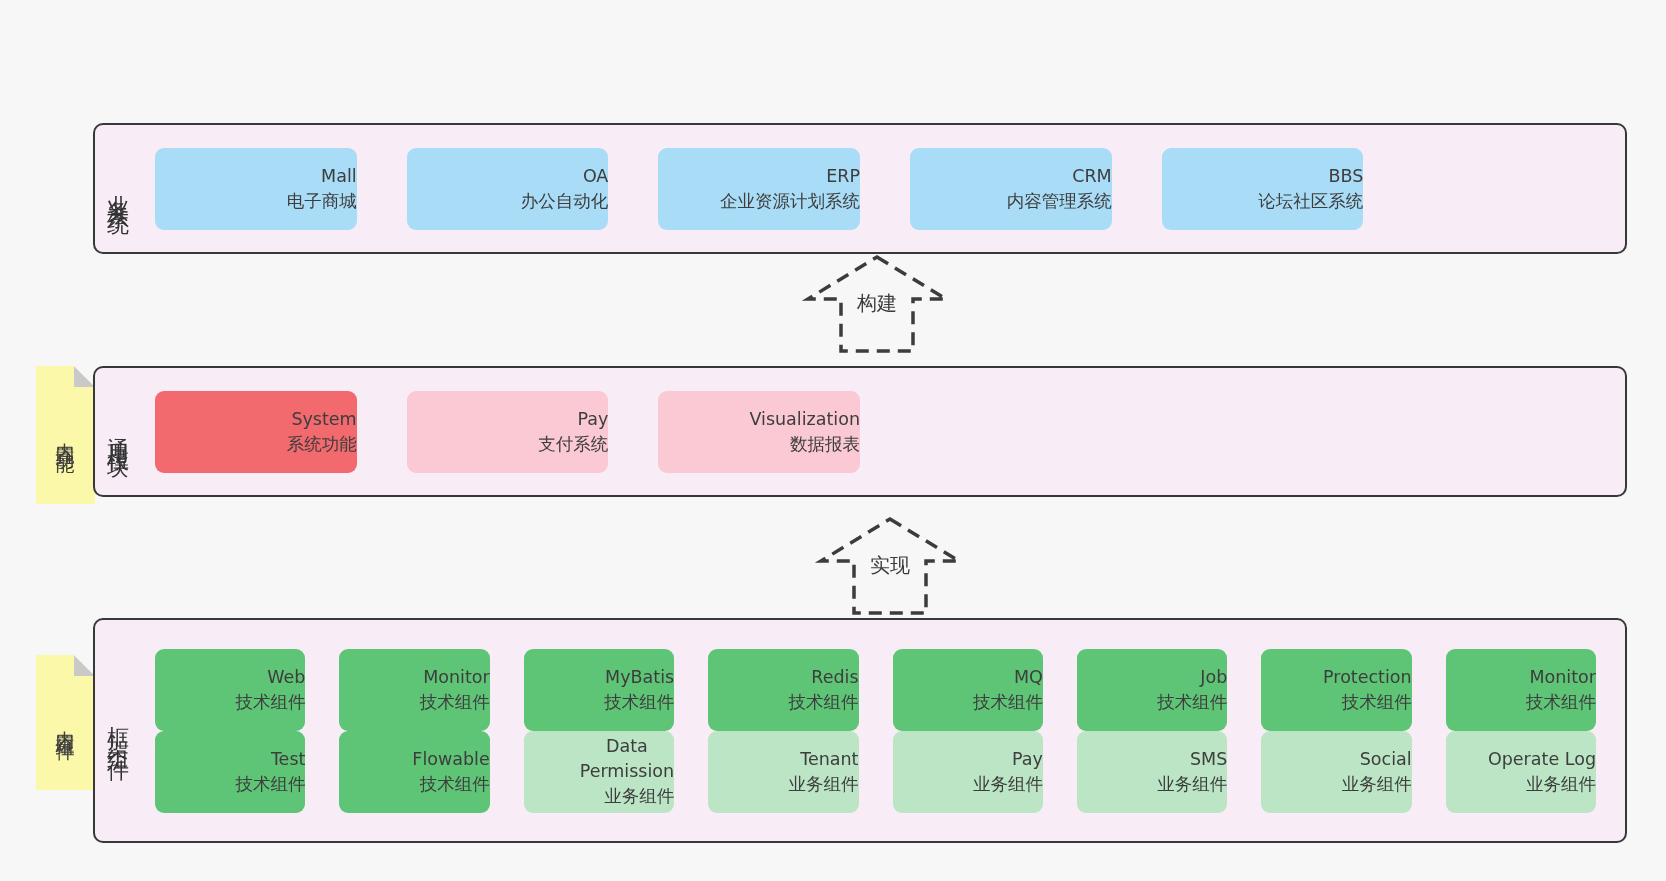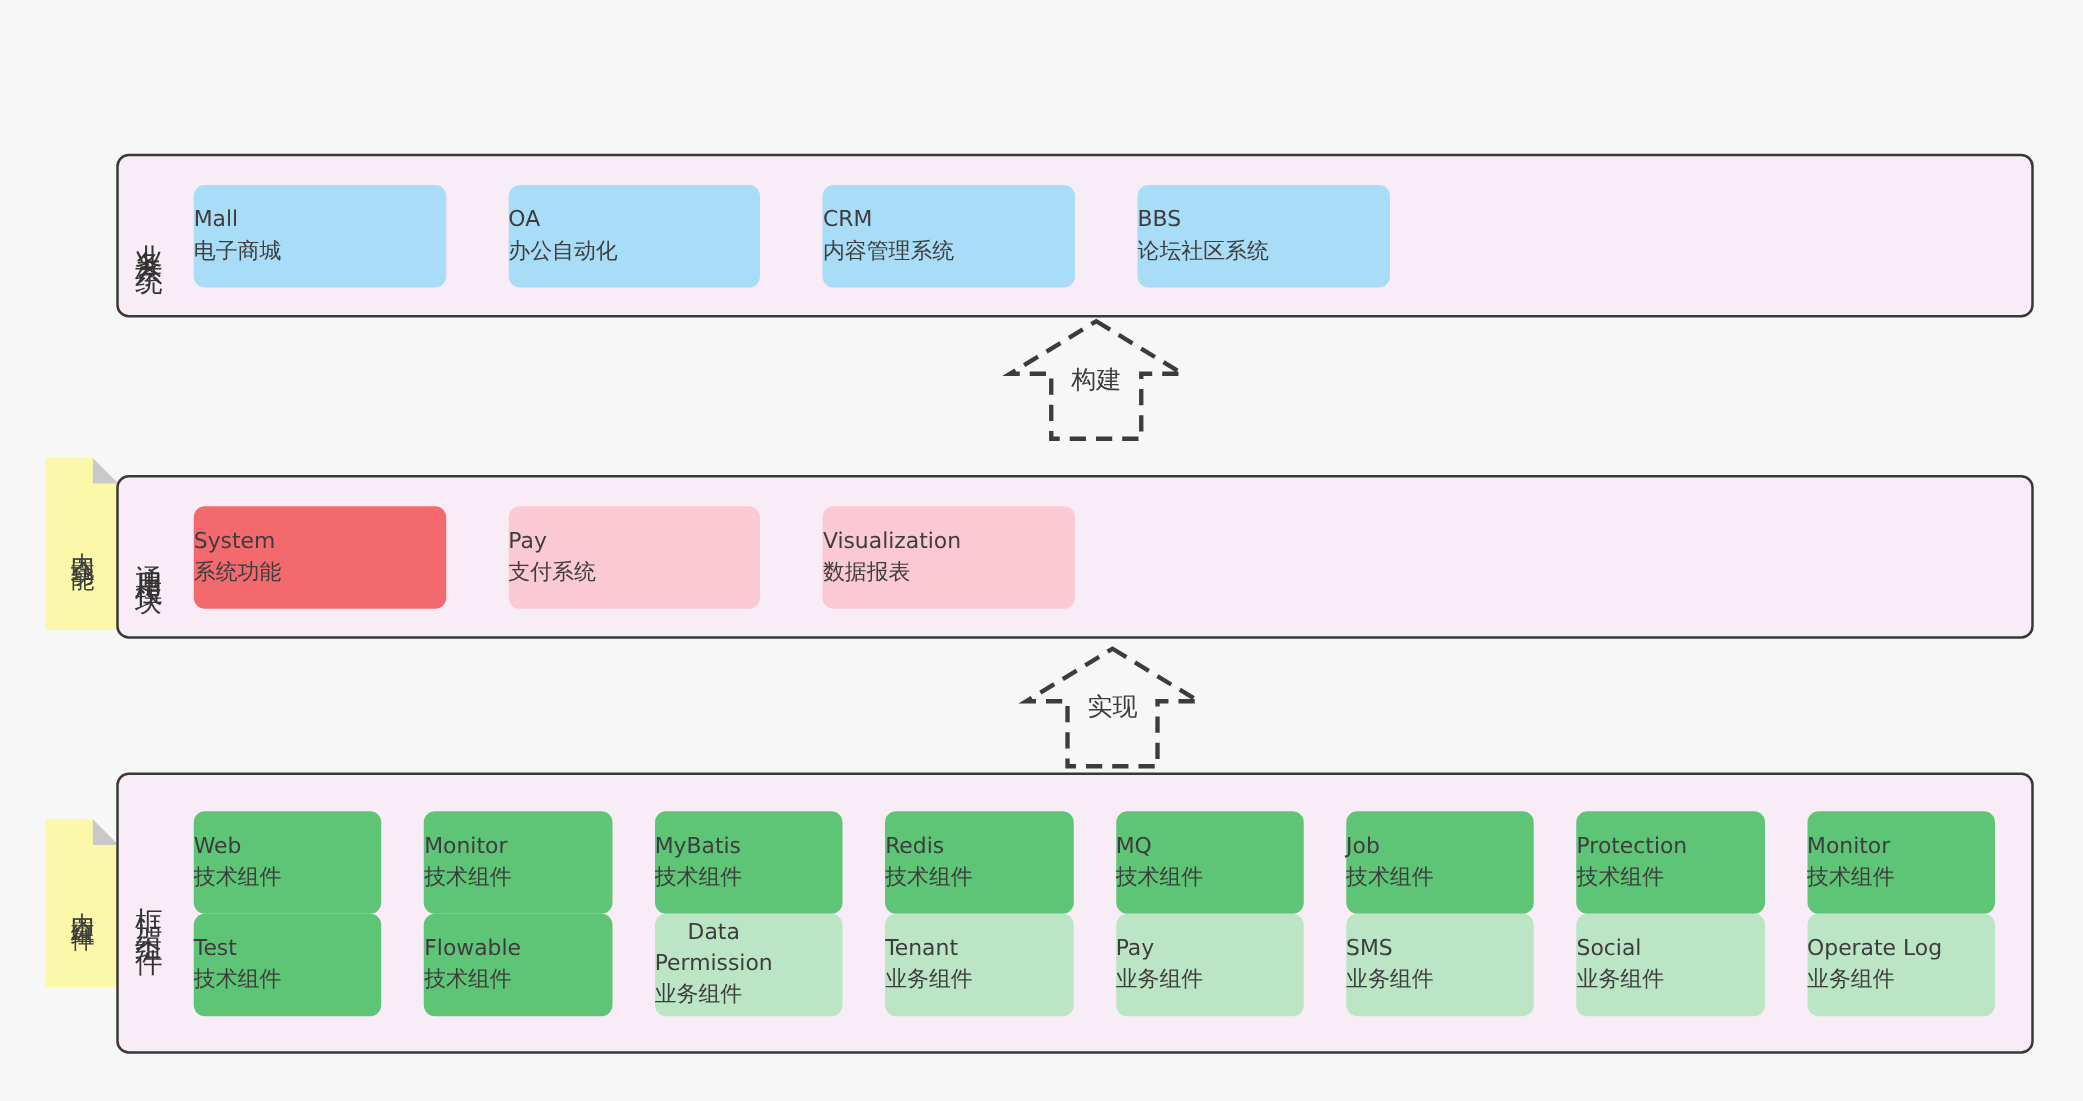--- a/index.html
+++ b/index.html
@@ -13,21 +13,21 @@
   .panel{
     position:absolute; left:93px; width:1534px;
     background:var(--panel-bg,#f8edf6);
     border:2px solid var(--panel-border,#383838);
     border-radius:10px;
     box-sizing:border-box;
     display:flex; align-items:center;
     z-index:1;
   }
   .panel-top{ top:123px; height:131px; }
-  .panel-mid{ top:380px; height:131px; }
+  .panel-mid{ top:366px; height:131px; }
   .panel-bottom{ top:618px; height:225px; }
 
   .vlabel{
     writing-mode:vertical-rl; text-orientation:upright;
     font-size:22px; letter-spacing:6px; line-height:1;
     color:#333; margin-left:12px; flex:0 0 auto;
     white-space:nowrap;
   }
   .panel-bottom .vlabel{ letter-spacing:11px; }
 
@@ -40,21 +40,21 @@
     flex:1; display:flex; flex-direction:column;
     margin:0 29px 0 26px;
   }
   .row8{
     display:grid; grid-template-columns:repeat(8,1fr); gap:34px;
   }
 
   .box{
     height:82px; border-radius:9px;
     display:flex; flex-direction:column;
-    align-items:flex-start; justify-content:center;
+    align-items:flex-end; justify-content:center;
     text-align:center; font-size:17.5px; line-height:1.42;
   }
   .box-title{ white-space:pre-line; }
   .blue{ background:var(--blue,#a9dcf6); }
   .red{ background:var(--red,#f2696e); }
   .pink{ background:var(--pink,#fac9d4); }
   .green{ background:var(--green,#5fc576); }
   .green-light{ background:var(--green-light,#bbe5c5); }
 
   .tab{
@@ -97,20 +97,24 @@
   <div class="row">
     <div class="box blue">
       <div class="box-title">Mall</div>
       <div class="box-sub">电子商城</div>
     </div>
     <div class="box blue">
       <div class="box-title">OA</div>
       <div class="box-sub">办公自动化</div>
     </div>
     <div class="box blue">
+      <div class="box-title">ERP</div>
+      <div class="box-sub">企业资源计划系统</div>
+    </div>
+    <div class="box blue">
       <div class="box-title">CRM</div>
       <div class="box-sub">内容管理系统</div>
     </div>
     <div class="box blue">
       <div class="box-title">BBS</div>
       <div class="box-sub">论坛社区系统</div>
     </div>
   </div>
 </div>
 

